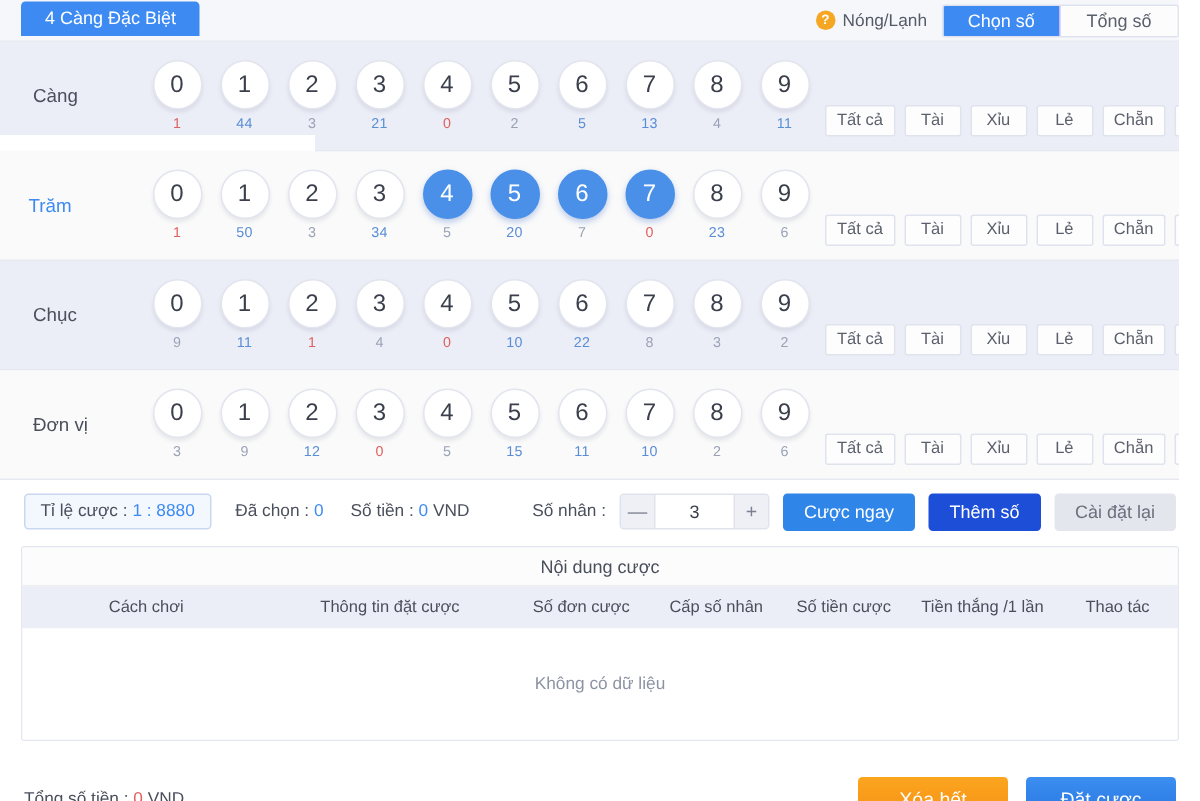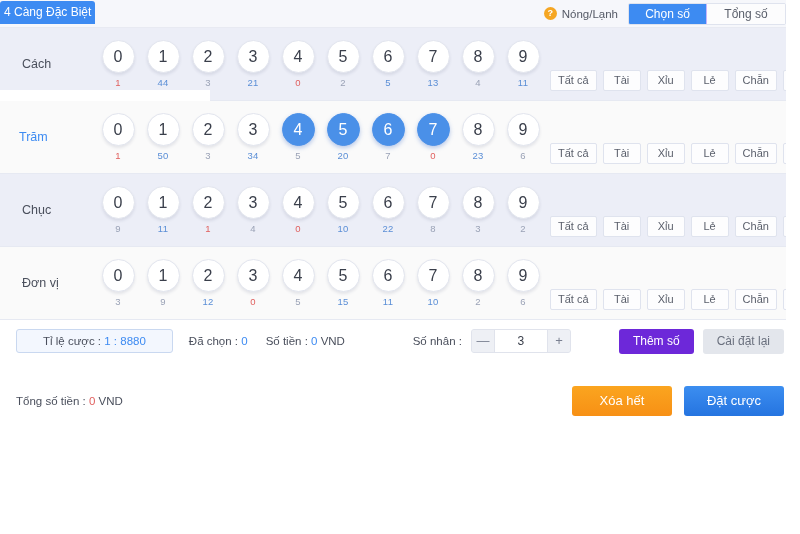--- a/index.html
+++ b/index.html
@@ -17,23 +17,23 @@
 
   
   .topbar {
     position: relative;
     height: 28px;
     background: #f6f7fb;
     border-bottom: 1px solid #e8eaf2;
   }
   .tab-title {
     position: absolute;
-    left: 0; top: 1px;
+    left: 14px; top: 1px;
     height: 23px;
-    padding: 0 4px;
+    padding: 0 16px;
     background: #3d8bf2;
     color: #fff;
     font-size: 12px;
     line-height: 23px;
     border-radius: 3px 3px 0 0;
     white-space: nowrap;
   }
   .top-right {
     position: absolute;
     right: 14px; top: 0px;
@@ -181,21 +181,21 @@
   .betbar {
     position: relative;
     height: 42px;
     background: #ffffff;
     display: flex;
     align-items: center;
     padding: 0 16px;
   }
   .ratio-box {
     height: 24px;
-    padding: 0 26px;
+    padding: 0 10px;
     border: 1px solid #c9d8f0;
     border-radius: 3px;
     background: #f3f7fe;
     font-size: 11.5px;
     line-height: 22px;
     color: #4a4f5c;
     white-space: nowrap;
   }
   .ratio-box b { color: #3d8bf2; font-weight: normal; }
   .meta {
@@ -245,21 +245,21 @@
     height: 25px;
     padding: 0 14px;
     border-radius: 3px;
     font-size: 12px;
     line-height: 25px;
     text-align: center;
     color: #fff;
     white-space: nowrap;
   }
   .pbtn.blue   { background: #2f86e8; }
-  .pbtn.orange { background: #6d28d9; margin-left: 39px; }
+  .pbtn.orange { background: #1d4ed8; }
   .pbtn.grey   { background: #e3e6ec; color: #6a707e; }
 
   
   .panel {
     margin: 2px 14px 0 14px;
     border: 1px solid #e4e7f0;
     border-radius: 2px;
     background: #fff;
   }
   .panel-title {
@@ -354,21 +354,21 @@
       <div class="seg">
         <div class="active">Chọn số</div>
         <div>Tổng số</div>
       </div>
     </div>
   </div>
 
   <div class="rows">
 
     <div class="row alt">
-      <div class="row-label">Cách</div>
+      <div class="row-label">Càng</div>
       <div class="balls">
         <div class="ball-wrap">
             <div class="ball">0</div>
             <div class="cnt red">1</div>
           </div>
         <div class="ball-wrap">
             <div class="ball">1</div>
             <div class="cnt blue">44</div>
           </div>
         <div class="ball-wrap">
@@ -590,25 +590,39 @@
       <span>Số tiền : </span><span class="v">0</span><span> VND</span>
     </div>
 
     <div class="bb-right">
       <div class="mult-label">Số nhân :</div>
       <div class="stepper">
         <div class="sbtn">—</div>
         <div class="sval">3</div>
         <div class="sbtn">+</div>
       </div>
+      <div class="pbtn blue">Cược ngay</div>
       <div class="pbtn orange">Thêm số</div>
       <div class="pbtn grey">Cài đặt lại</div>
     </div>
   </div>
 
+  <div class="panel">
+    <div class="panel-title">Nội dung cược</div>
+    <div class="thead">
+      <div class="c0">Cách chơi</div>
+      <div class="c1">Thông tin đặt cược</div>
+      <div class="c2">Số đơn cược</div>
+      <div class="c3">Cấp số nhân</div>
+      <div class="c4">Số tiền cược</div>
+      <div class="c5">Tiền thắng /1 lần</div>
+      <div class="c6">Thao tác</div>
+    </div>
+    <div class="empty">Không có dữ liệu</div>
+  </div>
 
   <div class="footer">
     <div class="total">
       <span>Tổng số tiền : </span><span class="v">0</span><span> VND</span>
     </div>
     <div class="foot-btns">
       <div class="fbtn orange">Xóa hết</div>
       <div class="fbtn blue">Đặt cược</div>
     </div>
   </div>

